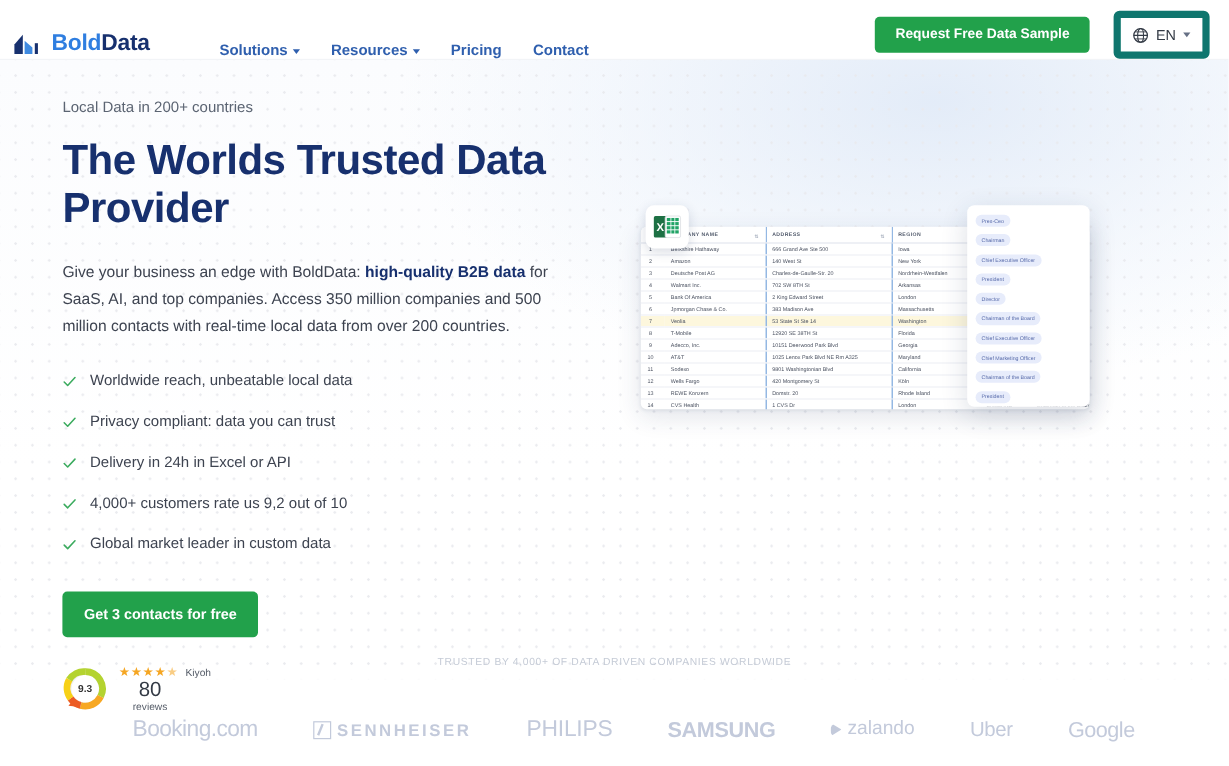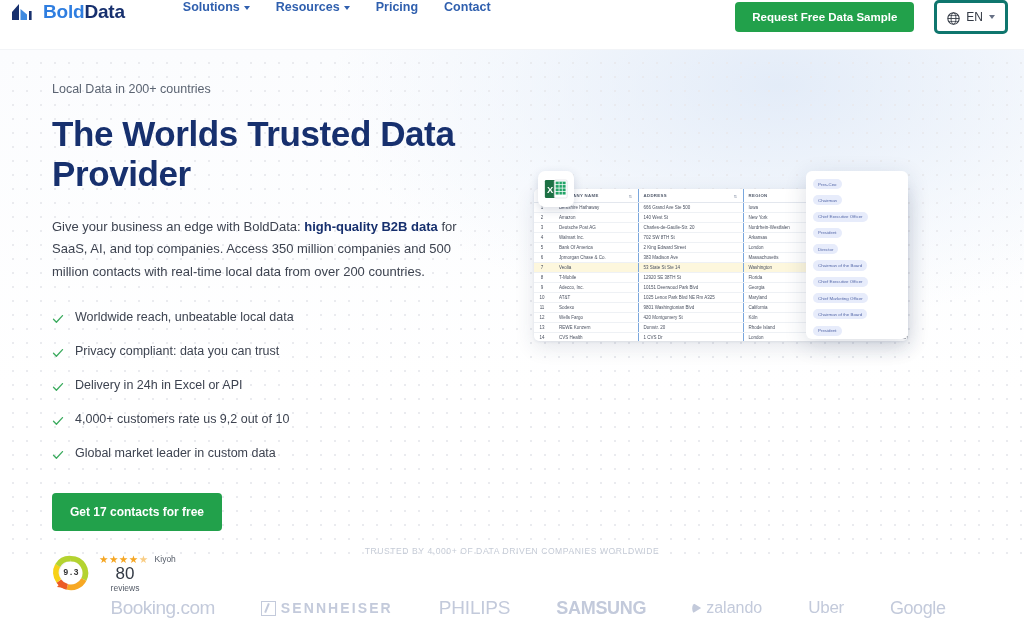--- a/index.html
+++ b/index.html
@@ -11,21 +11,21 @@
   }
 
   
   .page { position: relative; width: 1024px; height: 638px; background:#fff; overflow:hidden; }
 
   
   .header {
     position: relative; z-index: 40;
     height: 50px; width: 100%;
     background: #ffffff;
-    display: flex; align-items: flex-start;
+    display: flex; align-items: flex-end;
     padding: 0 16px 0 10px;
     border-bottom: 1px solid #f2f4f7;
   }
   .brand { display:flex; align-items:center; gap:7px; margin-right: 58px; }
   .brand-mark { width: 26px; height: 24px; position: relative; display:block; }
   .brand-name { font-size: 19px; font-weight: 700; letter-spacing:-0.2px; color:#153a8a; }
   .brand-name .b1 { color:#2f7ee0; }
   .brand-name .b2 { color:#17306e; }
 
   .nav { display:flex; align-items:center; gap: 26px; }
@@ -36,21 +36,21 @@
   }
   .chev { width:0;height:0;border-left:3.5px solid transparent;border-right:3.5px solid transparent;border-top:4px solid #2f5fae; display:inline-block; margin-top:2px;}
 
   .header-right { margin-left:auto; display:flex; align-items:center; gap: 20px; }
   .cta-top {
     background:#22a14b; color:#fff; font-size:11.5px; font-weight:700;
     padding: 9px 17px; border-radius: 4px; border:none; cursor:pointer; white-space:nowrap;
   }
   .lang {
     display:flex; align-items:center; gap:6px;
-    border:3px solid #0f766e; border-radius:5px;
+    border:6px solid #0f766e; border-radius:5px;
     padding: 7px 10px; background:#fff; cursor:pointer;
   }
   .lang-label { font-size:12px; color:#333a45; font-weight:500; }
   .globe { width:13px; height:13px; display:block; }
   .chev2 { width:0;height:0;border-left:3.5px solid transparent;border-right:3.5px solid transparent;border-top:4px solid #667085; display:inline-block;}
 
   
   .hero {
     position:absolute; left:0; top:50px; width:1024px; height:588px;
     background:
@@ -89,21 +89,21 @@
     display:inline-block; background:#22a14b; color:#fff;
     font-size:12px; font-weight:700; padding: 12px 18px;
     border-radius:4px; border:none; cursor:pointer; margin-bottom: 22px;
   }
 
   
   .rating { display:flex; align-items:center; gap:9px; }
   .ring { width:38px; height:38px; position:relative; flex:none; }
   .ring-score {
     position:absolute; inset:0; display:flex; align-items:center; justify-content:center;
-    font-size:8.5px; font-weight:700; color:#333;font-family:Liberation Mono, monospace;
+    font-size:8.5px; font-weight:700; color:#333;
   }
   .rating-right { display:flex; flex-direction:column; }
   .stars-row { display:flex; align-items:center; gap:6px; }
   .stars { color:#f5a623; font-size:10.5px; letter-spacing:0.5px; }
   .kiyoh { font-size:8.5px; color:#555c68; }
   .rev-num { font-size:17px; color:#333a45; text-align:center; line-height:1.05; width:52px;}
   .rev-lbl { font-size:8.5px; color:#555c68; text-align:center; width:52px;}
 
   
   .sheet-wrap {
@@ -265,21 +265,21 @@
           <span class="bullet-text">4,000+ customers rate us 9,2 out of 10</span>
         </li>
         <li class="bullet">
           <span class="tick"><svg viewBox="0 0 12 12" width="12" height="12">
                 <path d="M1.5 6.3 L4.4 9.2 L10.5 2.6" fill="none" stroke="#3bab5e" stroke-width="1.3" stroke-linecap="round" stroke-linejoin="round"></path>
               </svg></span>
           <span class="bullet-text">Global market leader in custom data</span>
         </li>
       </ul>
 
-      <button class="cta-main">Get 17 contacts for free</button>
+      <button class="cta-main">Get 3 contacts for free</button>
 
       <div class="rating">
         <span class="ring">
           <svg viewBox="0 0 40 40" width="38" height="38">
             <circle cx="20" cy="20" r="15" fill="none" stroke="#f0f0f0" stroke-width="6"></circle>
             <path d="M20 5 A15 15 0 0 1 33.5 26.8" fill="none" stroke="#b4d330" stroke-width="6" stroke-linecap="butt"></path>
             <path d="M33.5 26.8 A15 15 0 0 1 16 34.6" fill="none" stroke="#f7a823" stroke-width="6"></path>
             <path d="M16 34.6 A15 15 0 0 1 7.2 28.5" fill="none" stroke="#ec5b24" stroke-width="6"></path>
             <path d="M7.2 28.5 A15 15 0 0 1 6 12" fill="none" stroke="#f7d117" stroke-width="6"></path>
             <path d="M6 12 A15 15 0 0 1 20 5" fill="none" stroke="#b4d330" stroke-width="6"></path>

